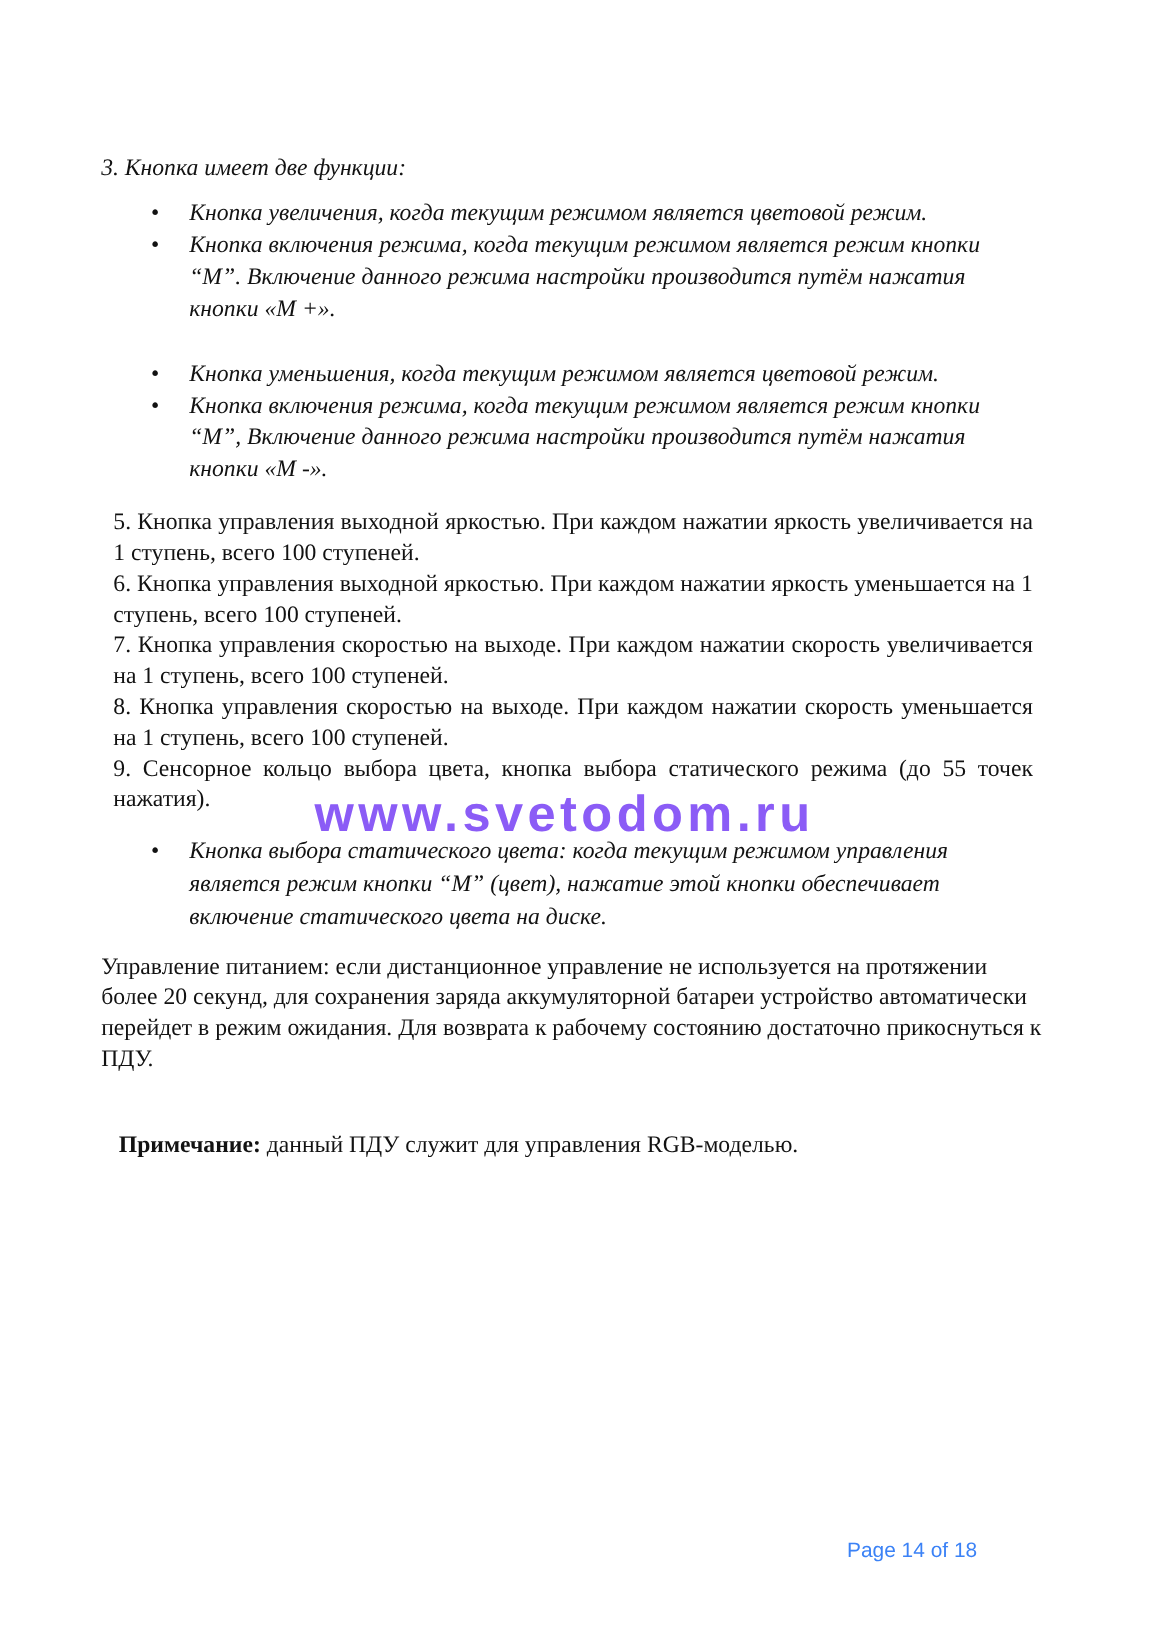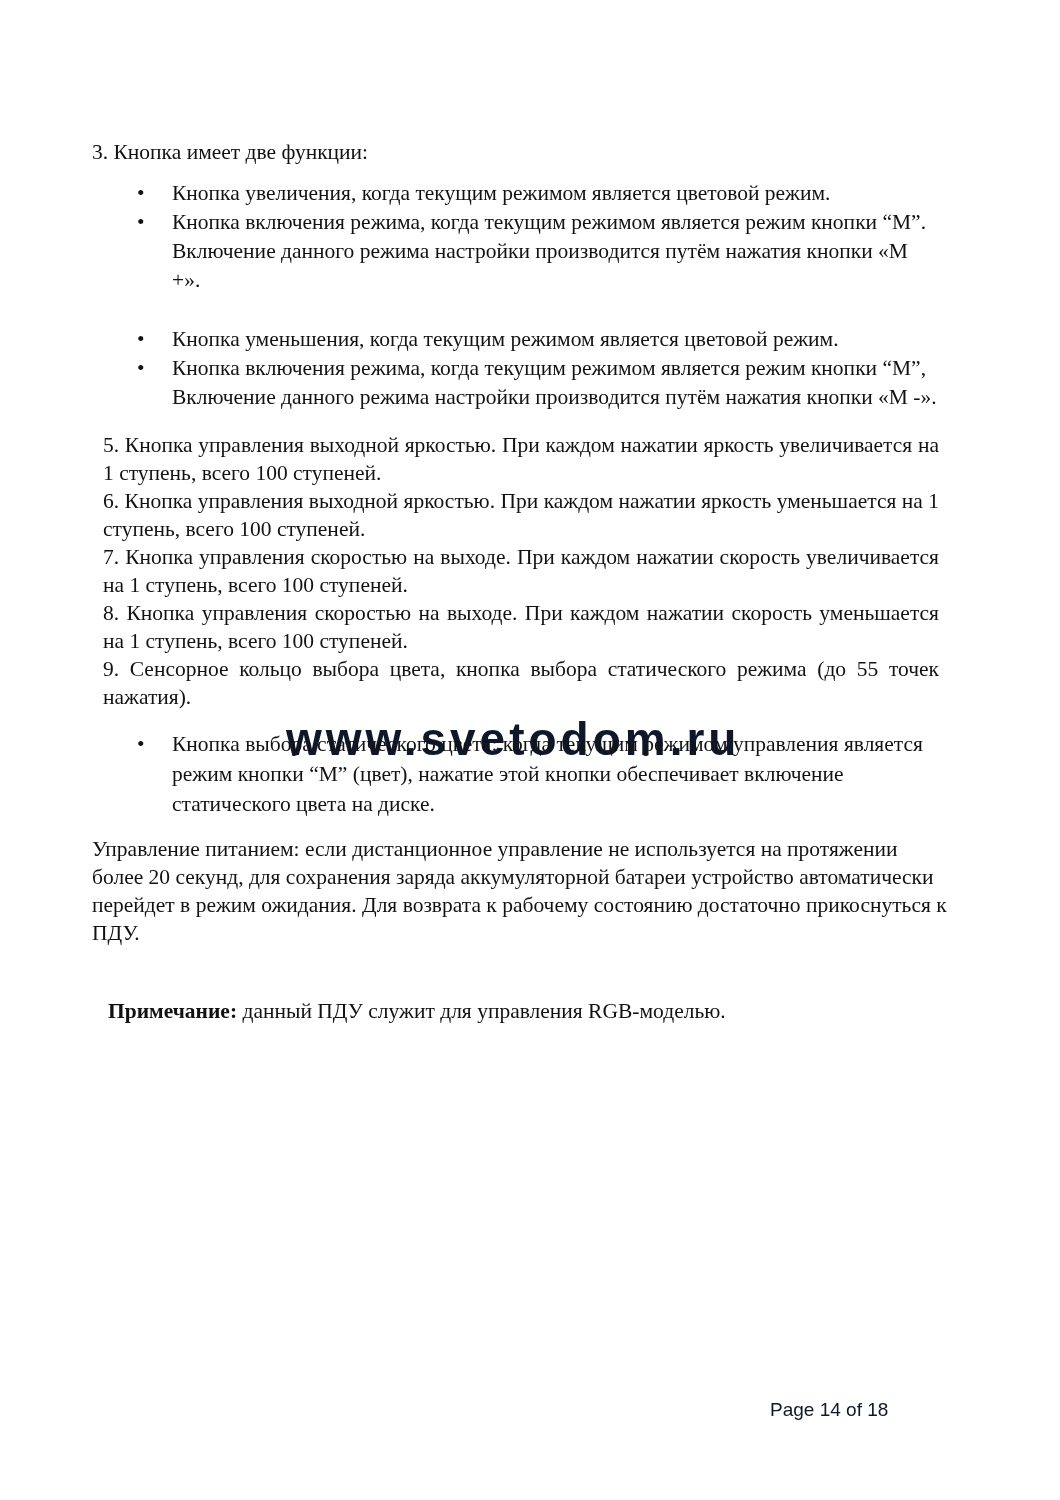--- a/index.html
+++ b/index.html
@@ -19,32 +19,32 @@
   }
   .watermark {
     position: absolute;
     left: 286px;
     top: 712px;
     z-index: 0;
     font-family: "Liberation Sans", sans-serif;
     font-weight: bold;
     font-size: 46px;
     letter-spacing: 4px;
-    color: #0f172a;
+    color: #8b5cf6;
     white-space: nowrap;
     user-select: none;
   }
   .content {
     position: absolute;
     left: 92px;
     top: 138px;
     width: 858px;
     z-index: 1;
   }
-  .section { line-height: 29px; }
+  .section { line-height: 29px; font-style: italic; }
   .sec-3 { margin-bottom: 30px; }
   .sec-4 { margin-bottom: 19px; }
   .heading-line { line-height: 29px; }
   ul.bullets {
     margin: 12px;
     padding: 0 0 0 68px;
     list-style: none;
   }
   ul.bullets li {
     position: relative;
@@ -75,21 +75,21 @@
     line-height: 28px;
   }
   .note .note-label { font-weight: bold; }
   .footer {
     position: absolute;
     left: 770px;
     top: 1399px;
     z-index: 1;
     font-family: "Liberation Sans", sans-serif;
     font-size: 19px;
-    color: #0f172a;
+    color: #3b82f6;
   }
 </style>
 </head>
 <body>
 
 <div class="page">
 
   <div class="watermark">www.svetodom.ru</div>
 
   <div class="content">

